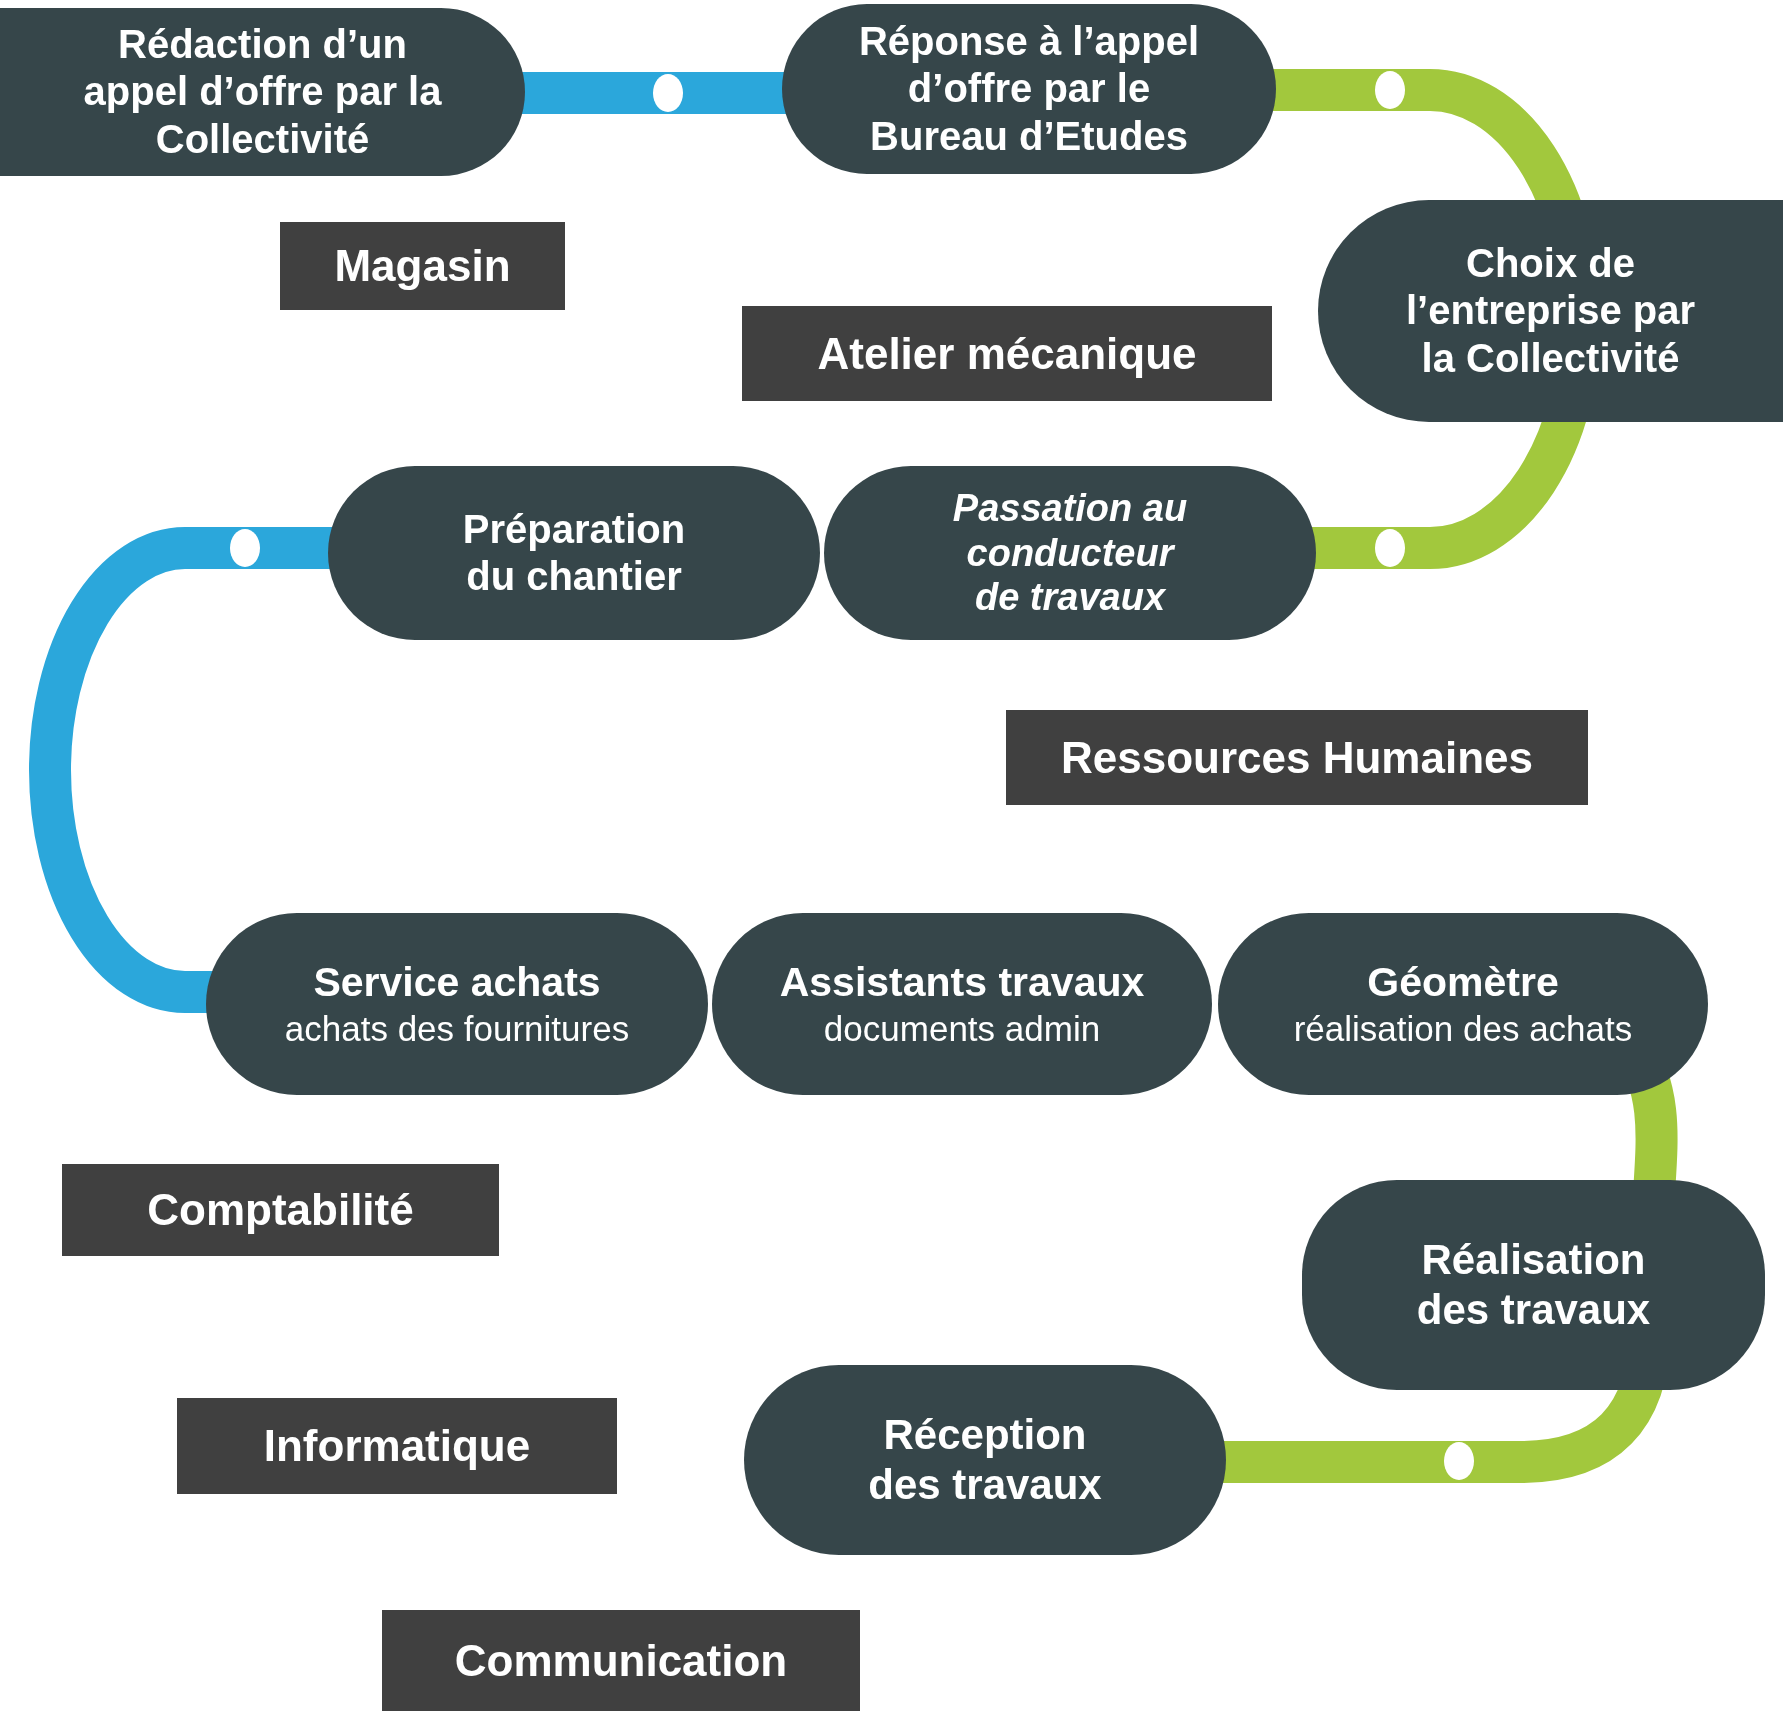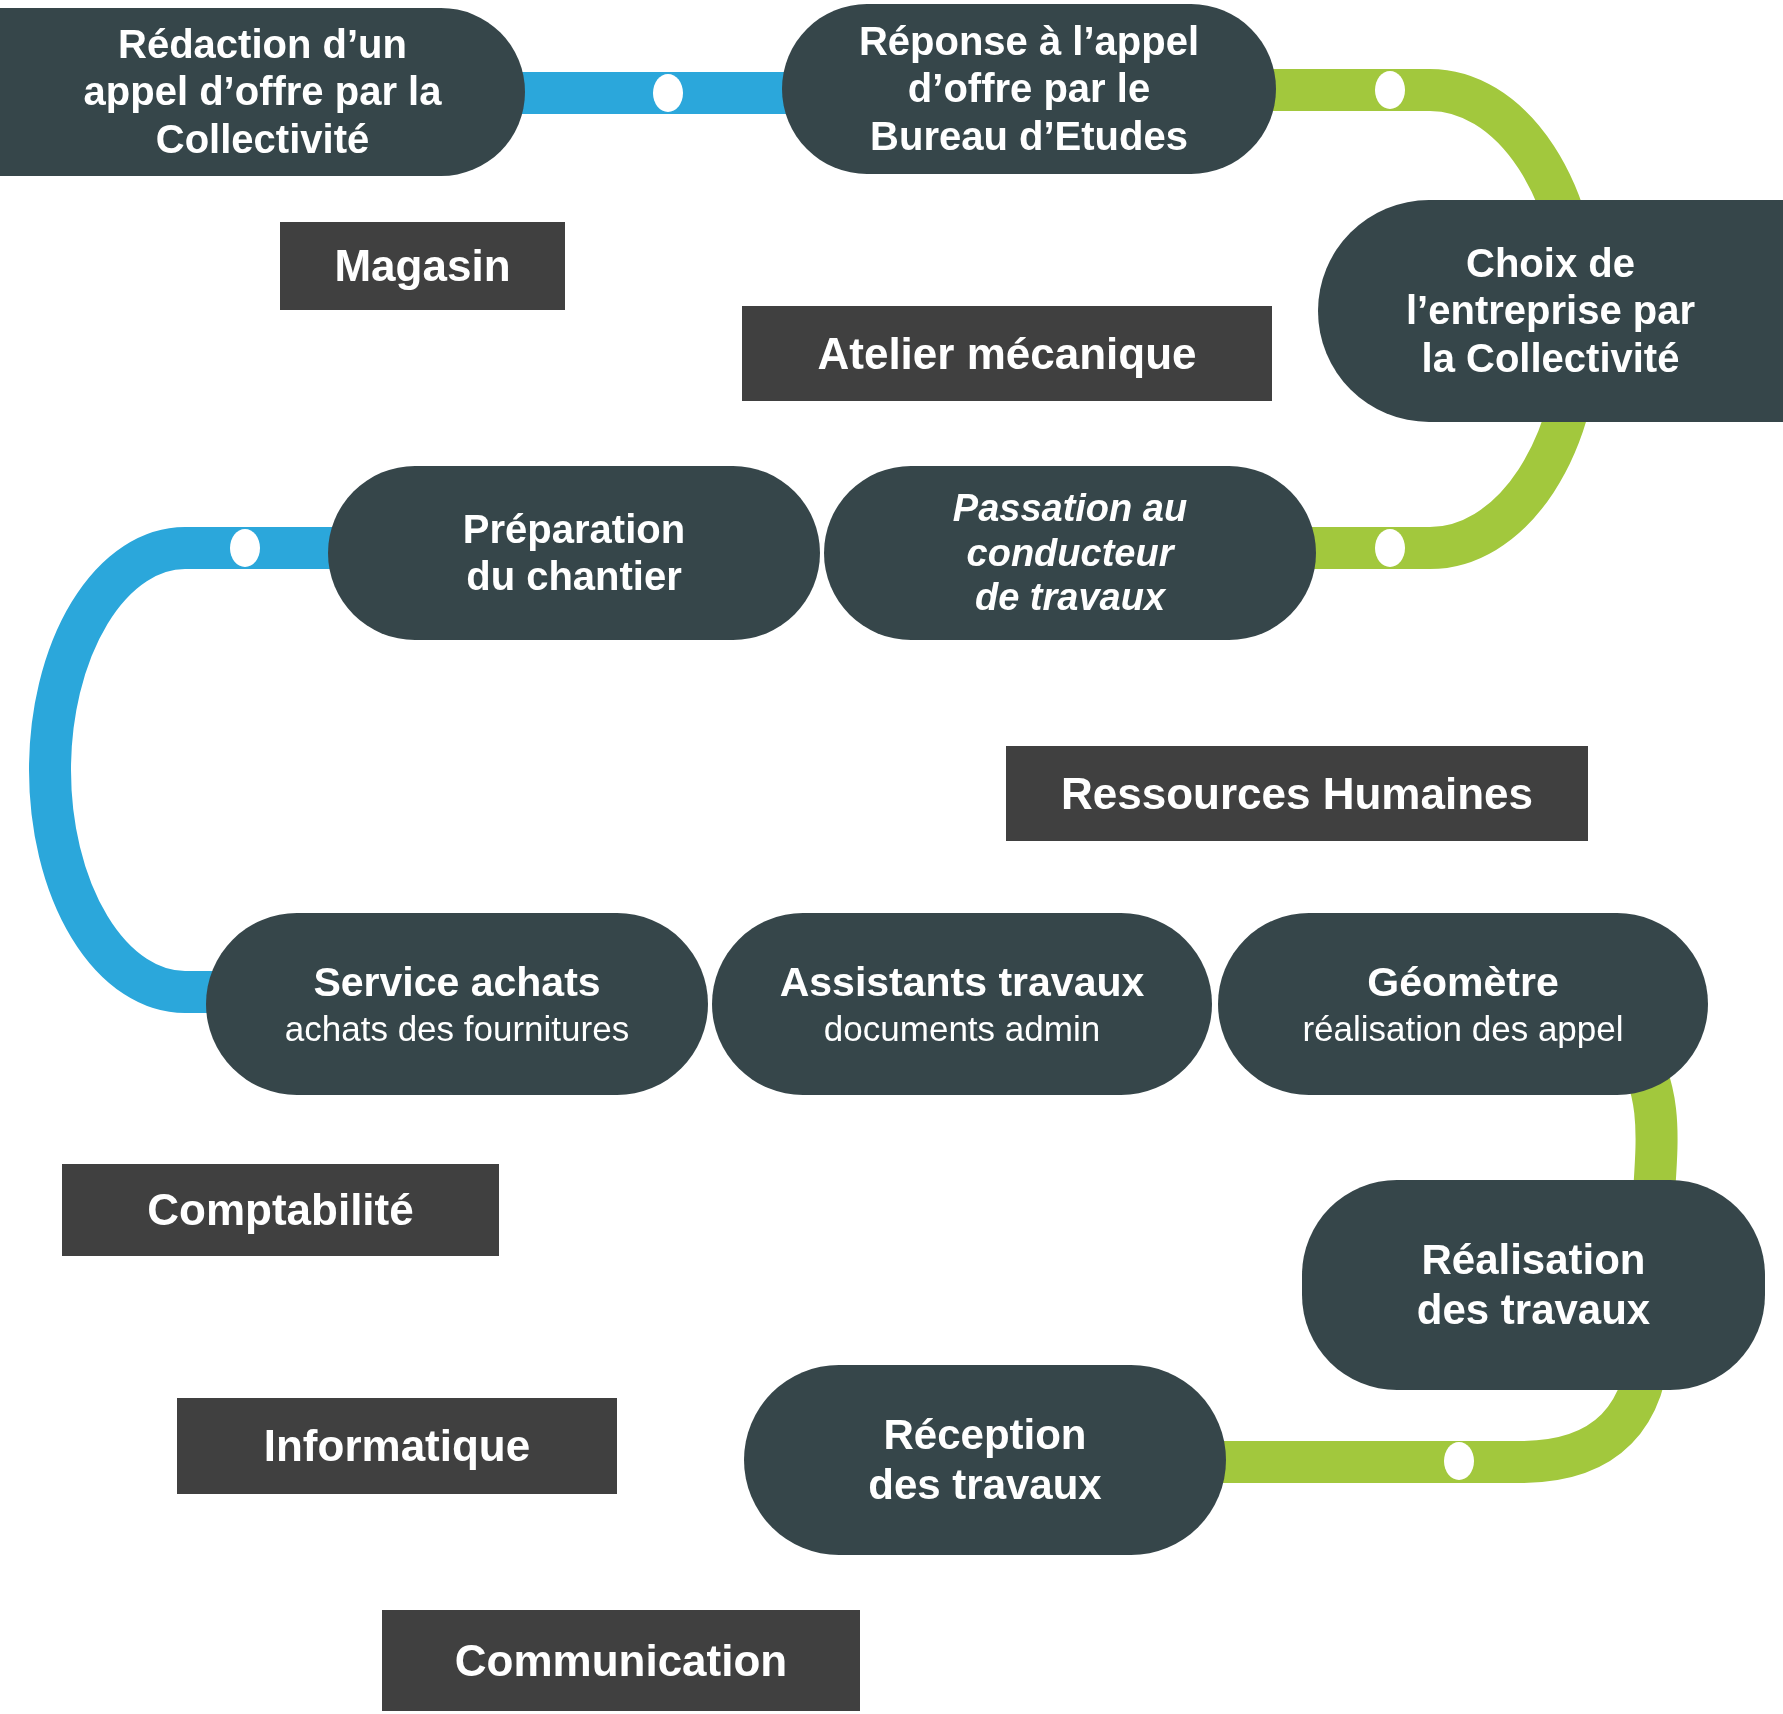--- a/index.html
+++ b/index.html
@@ -36,21 +36,21 @@
   .n-passation   {left:824px;  top:466px;  width:492px;height:174px;border-radius:87px;}
   .n-service     {left:206px;  top:913px;  width:502px;height:182px;border-radius:91px;}
   .n-assistants  {left:712px;  top:913px;  width:500px;height:182px;border-radius:91px;}
   .n-geometre    {left:1218px; top:913px;  width:490px;height:182px;border-radius:91px;}
   .n-realisation {left:1302px; top:1180px; width:463px;height:210px;border-radius:95px;}
   .n-reception   {left:744px;  top:1365px; width:482px;height:190px;border-radius:95px;}
   
   .d-magasin       {left:280px; top:222px;  width:285px;height:88px;}
   .d-atelier       {left:742px; top:306px;  width:530px;height:95px;}
   .d-qhse          {left:580px; top:716px;  width:235px;height:95px;}
-  .d-rh            {left:1006px;top:710px;  width:582px;height:95px;margin-top:36px;}
+  .d-rh            {left:1006px;top:710px;  width:582px;height:95px;}
   .d-comptabilite  {left:62px;  top:1164px; width:437px;height:92px;}
   .d-informatique  {left:177px; top:1398px; width:440px;height:96px;}
   .d-communication {left:382px; top:1610px; width:478px;height:101px;}
 </style>
 </head>
 <body>
 
 <div class="stage">
 
   <svg class="links" width="1783" height="1714" viewBox="0 0 1783 1714">
@@ -104,21 +104,21 @@
     <div class="sub">achats des fournitures</div>
   </div>
 
   <div class="pill n-assistants">
     <div class="ttl">Assistants travaux</div>
     <div class="sub">documents admin</div>
   </div>
 
   <div class="pill n-geometre">
     <div class="ttl">Géomètre</div>
-    <div class="sub">réalisation des appel</div>
+    <div class="sub">réalisation des achats</div>
   </div>
 
   <div class="pill pill-lg n-realisation">
     <div class="ln">Réalisation</div>
     <div class="ln">des travaux</div>
   </div>
 
   <div class="pill pill-lg n-reception">
     <div class="ln">Réception</div>
     <div class="ln">des travaux</div>

